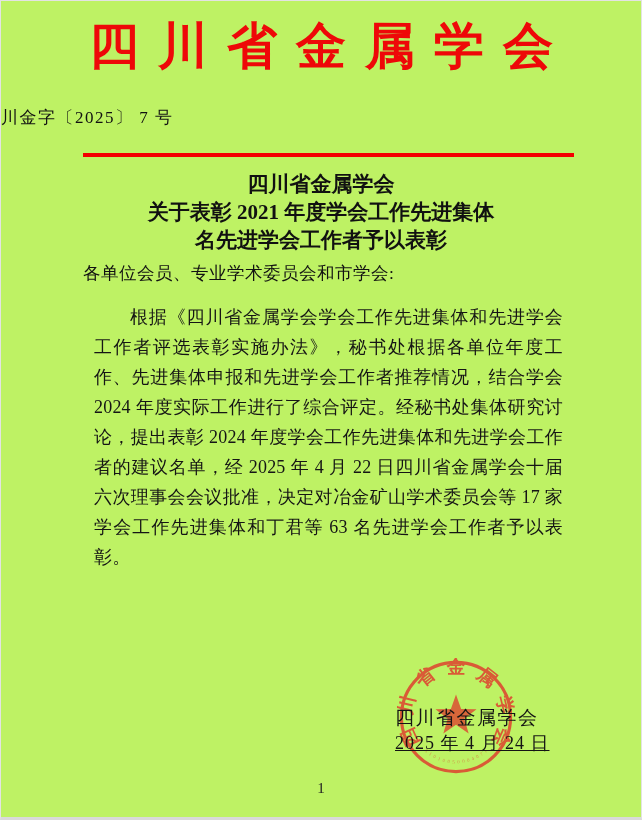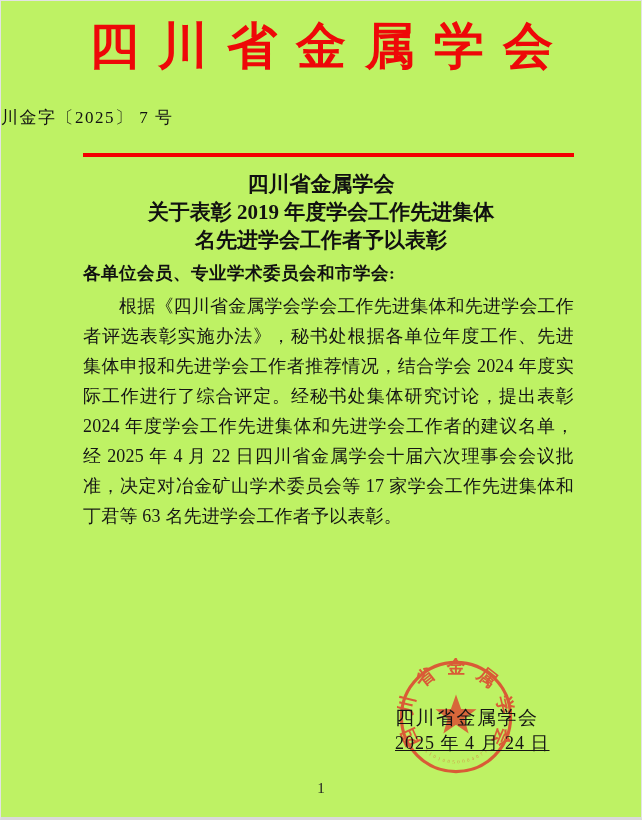--- a/index.html
+++ b/index.html
@@ -32,30 +32,30 @@
     position:absolute; top:152px; left:82px; width:491px; height:4px;
     background:#f40000;
   }
   .doc-title {
     position:absolute; top:169px; left:0; width:100%;
     text-align:center; font-weight:bold;
     font-size:21px; line-height:28px; color:#111;
   }
   .salutation {
     position:absolute; top:260px; left:82px;
-    font-size:17.5px; font-weight:bold; color:#111;
+    font-size:17.5px; font-weight:normal; color:#111;
     letter-spacing:0.5px;
   }
   .body-text {
     position:absolute; top:290px; left:82px; width:491px;
     font-size:18px; line-height:30px;
     text-align:justify; color:#151515;
     letter-spacing:0.2px;
   }
-  .body-text p { text-indent:2em; margin:0; }
+  .body-text p { text-indent:2em; margin:11px; }
   .seal {
     position:absolute; top:657px; left:396px; width:118px; height:118px;
     z-index:1; opacity:0.82;
   }
   .sign-org {
     position:absolute; top:704px; left:394px; z-index:3;
     font-size:19px; letter-spacing:1.5px; color:#141414;
     white-space:nowrap;
   }
   .sign-date {
@@ -76,21 +76,21 @@
 <div class="page">
 
   <div class="org-header">四川省金属学会</div>
 
   <div class="doc-no">川金字〔2025〕 7 号</div>
 
   <div class="red-line"></div>
 
   <div class="doc-title">
     <div>四川省金属学会</div>
-    <div>关于表彰 2019 年度学会工作先进集体</div>
+    <div>关于表彰 2021 年度学会工作先进集体</div>
     <div>名先进学会工作者予以表彰</div>
   </div>
 
   <div class="salutation">各单位会员、专业学术委员会和市学会:</div>
 
   <div class="body-text">
     <p>根据《四川省金属学会学会工作先进集体和先进学会工作者评选表彰实施办法》，秘书处根据各单位年度工作、先进集体申报和先进学会工作者推荐情况，结合学会 2024 年度实际工作进行了综合评定。经秘书处集体研究讨论，提出表彰 2024 年度学会工作先进集体和先进学会工作者的建议名单，经 2025 年 4 月 22 日四川省金属学会十届六次理事会会议批准，决定对冶金矿山学术委员会等 17 家学会工作先进集体和丁君等 63 名先进学会工作者予以表彰。</p>
   </div>
 
   <div class="seal">

